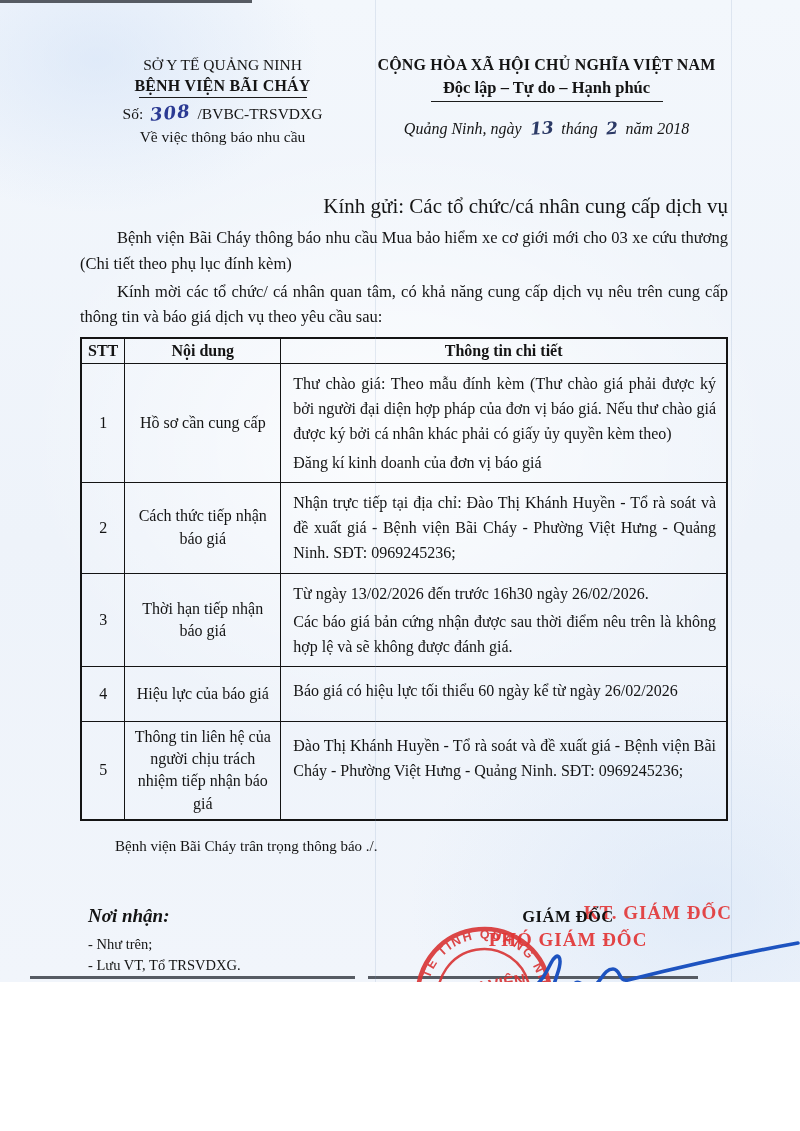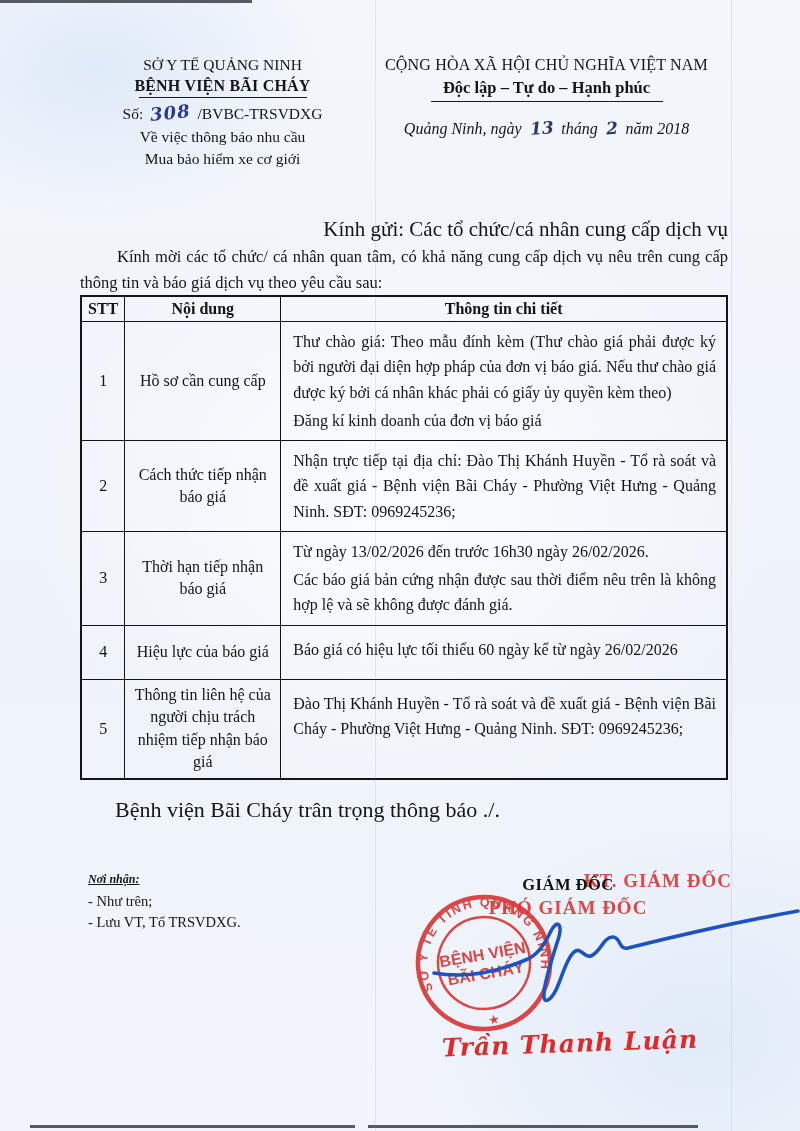--- a/index.html
+++ b/index.html
@@ -1,20 +1,20 @@
 <!DOCTYPE html>
 <html><head>
 <meta charset="utf-8">
 <style>
   * { margin:0; padding:0; box-sizing:border-box; }
   html,body { width:800px; }
   body { font-family:"Liberation Serif", serif; color:#141414; }
 
   .page {
-    position:relative; width:800px; height:1131px; overflow:hidden;
+    position:relative; width:800px; height:982px; overflow:hidden;
     background:
       radial-gradient(ellipse 320px 220px at 12% 6%, rgba(208,224,246,.55), transparent 70%),
       radial-gradient(ellipse 420px 320px at 88% 92%, rgba(210,226,246,.5), transparent 70%),
       radial-gradient(ellipse 500px 400px at 50% 45%, rgba(255,255,255,.8), transparent 75%),
       linear-gradient(180deg,#f3f7fc 0%, #eef3fa 55%, #f1f5fb 100%);
     padding:56px 72px 0 80px;
   }
   .fold { position:absolute; top:0; bottom:0; width:1px; background:rgba(120,150,190,.18); }
   .edge { position:absolute; background:#565b63; height:3px; }
 
@@ -25,48 +25,48 @@
   .org-name { font-weight:bold; font-size:16px; letter-spacing:.2px; margin-top:3px; }
   .rule-short { width:168px; height:1px; background:#1c1c1c; margin:2px auto 4px; }
   .rule-motto { width:232px; height:1px; background:#1c1c1c; margin:3px auto 0; }
   .doc-number { font-size:15.5px; margin-top:2px; }
   .hand-blue {
     font-family:"DejaVu Serif", serif; font-style:italic; font-weight:600;
     color:#2b3a93; font-size:18px; display:inline-block; transform:rotate(-6deg);
     letter-spacing:1px; padding:0 3px;
   }
   .subject { font-size:15.5px; line-height:1.45; margin-top:3px; }
-  .national { font-weight:normal; font-size:16px; letter-spacing:.2px; }
+  .national { font-weight:bold; font-size:16px; letter-spacing:.2px; }
   .motto { font-weight:bold; font-size:16.5px; margin-top:4px; }
   .dateline { font-style:italic; font-size:16px; margin-top:16px; }
   .hand-dark {
     font-family:"DejaVu Serif", serif; font-style:italic; font-weight:600;
     color:#2c3a66; font-size:17px; display:inline-block; transform:rotate(-4deg);
     padding:0 4px;
   }
 
   
   .salutation { margin-top:46px; margin-left:134px; font-size:21px;text-align:right; }
   .para { font-size:16.5px; line-height:1.55; text-align:justify; text-indent:37px; margin-top:6px; }
 
   
-  table.spec { border-collapse:collapse; width:100%; margin-top:0; border:2px solid #141414; }
+  table.spec { border-collapse:collapse; width:100%; margin-top:7px; border:2px solid #141414; }
   table.spec th, table.spec td { border:1px solid #141414; vertical-align:middle; font-size:16px; }
   table.spec th { font-weight:bold; padding:3px 6px; }
   td.c-stt { width:42px; text-align:center; }
   td.c-nd { width:156px; text-align:center; padding:4px 8px; line-height:1.4; }
   td.c-ct { padding:4px 10px 4px 12px; }
   td.c-ct p { text-align:justify; line-height:1.58; margin:3px 0; }
 
-  .closing { font-size:22px; margin-top:17px; text-indent:35px; }
+  .closing { font-size:15px; margin-top:17px; text-indent:35px; }
 
   
   .footer { position:relative; margin-top:42px; height:300px; }
   .recipients { position:absolute; left:8px; top:5px; font-size:14.5px; line-height:1.5; }
-  .recipients .lbl { font-weight:bold; font-style:italic; font-size:12px; margin-bottom:3px;text-decoration:underline; }
+  .recipients .lbl { font-weight:bold; font-style:italic; font-size:19px; margin-bottom:3px; }
 
   .sig-block { position:absolute; left:338px; top:-12px; width:300px; height:300px; }
   .t-black { position:absolute; left:0; right:0; top:22px; text-align:center;
              font-weight:bold; font-size:16.5px; color:#111; letter-spacing:.5px; z-index:3; }
   .t-red1 { position:absolute; left:0; right:-14px; top:17px; text-align:right;
             font-weight:bold; font-size:19px; color:#e23535; letter-spacing:1px; z-index:2; opacity:.9; }
   .t-red2 { position:absolute; left:0; right:0; top:44px; text-align:center;
             font-weight:bold; font-size:19px; color:#e23535; letter-spacing:1px; z-index:2; opacity:.92; }
   .seal { position:absolute; left:-18px; top:26px; width:168px; height:168px;
           transform:rotate(-10deg); opacity:.9; z-index:1; }
@@ -90,37 +90,37 @@
     <div class="hdr-left">
       <div>SỞ Y TẾ QUẢNG NINH</div>
       <div class="org-name">BỆNH VIỆN BÃI CHÁY</div>
       <div class="rule-short"></div>
       <div class="doc-number">
         <span>Số:</span>
         <span class="hand-blue">308</span>
         <span>/BVBC-TRSVDXG</span>
       </div>
       <div class="subject">Về việc thông báo nhu cầu</div>
-      <div class="subject" style="margin-top:0;">Mua bảo hiểm xe cơ giới</div>
     </div>
     <div class="hdr-right">
       <div class="national">CỘNG HÒA XÃ HỘI CHỦ NGHĨA VIỆT NAM</div>
       <div class="motto">Độc lập – Tự do – Hạnh phúc</div>
       <div class="rule-motto"></div>
       <div class="dateline">
         <span>Quảng Ninh, ngày</span>
         <span class="hand-dark">13</span>
         <span>tháng</span>
         <span class="hand-dark">2</span>
         <span>năm 2018</span>
       </div>
     </div>
   </div>
 
   <div class="salutation">Kính gửi: Các tổ chức/cá nhân cung cấp dịch vụ</div>
+  <div class="para">Bệnh viện Bãi Cháy thông báo nhu cầu Mua bảo hiểm xe cơ giới mới cho 03 xe cứu thương (Chi tiết theo phụ lục đính kèm)</div>
   <div class="para" style="margin-top:2px;">Kính mời các tổ chức/ cá nhân quan tâm, có khả năng cung cấp dịch vụ nêu trên cung cấp thông tin và báo giá dịch vụ theo yêu cầu sau:</div>
 
   <table class="spec">
     <thead>
       <tr>
         <th style="width:42px;">STT</th>
         <th style="width:156px;">Nội dung</th>
         <th>Thông tin chi tiết</th>
       </tr>
     </thead>

